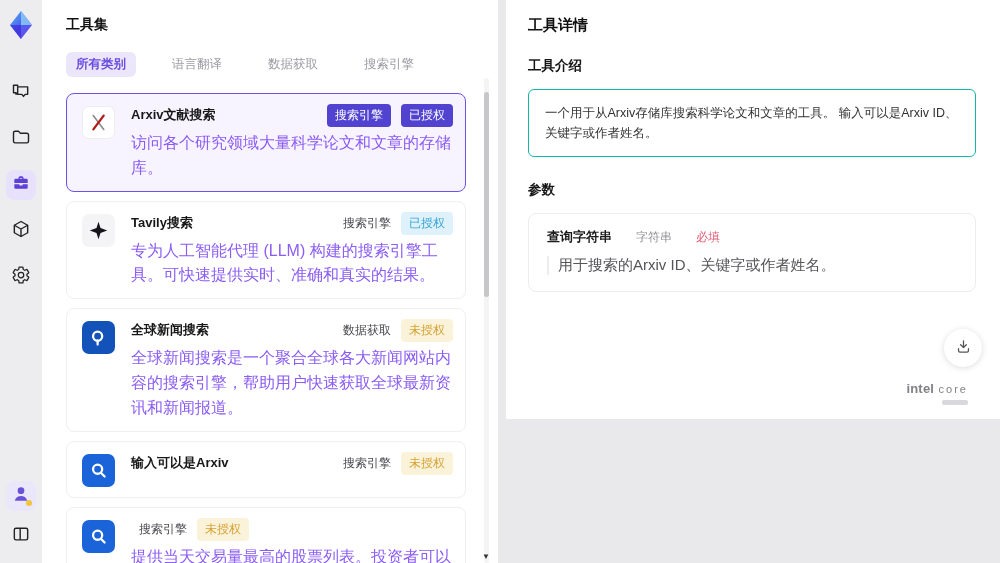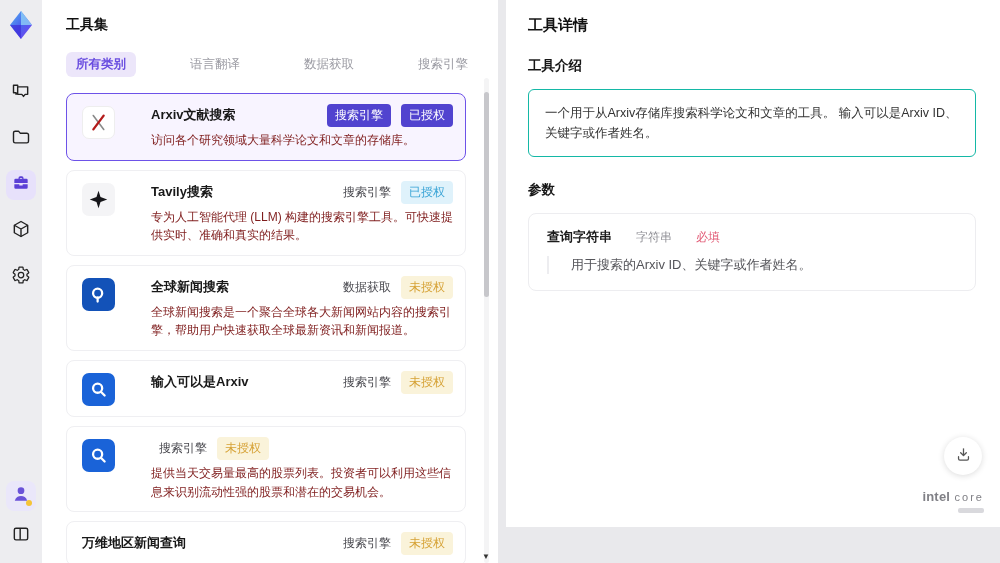--- a/index.html
+++ b/index.html
@@ -23,70 +23,70 @@
   .side-btn.selected { background:#e7e1fb; }
   .side-bottom { margin-top:auto; display:flex; flex-direction:column; align-items:center; gap:10px; }
   .user-btn { background:#eae7fa; border-radius:8px; position:relative; }
   .user-dot { position:absolute; right:4px; bottom:5px; width:6px; height:6px; border-radius:50%; background:#f5c437; }
   
   .left-panel {
     width:456px; flex:0 0 456px; background:#ffffff; height:563px;
     padding:16px 22px 0 24px; position:relative;
   }
   .panel-title { font-size:14px; font-weight:700; color:#111; margin-bottom:18px; }
-  .tabs { display:flex; align-items:center; gap:44px; margin-bottom:16px; }
+  .tabs { display:flex; align-items:center; gap:26px; margin-bottom:16px; }
   .tab { font-size:12.5px; color:#9a9aa2; cursor:pointer; padding:4px 10px; border-radius:6px; white-space:nowrap; }
   .tab.active { background:#ece6fa; color:#6a4ee0; font-weight:700; }
   .tool-list { display:flex; flex-direction:column; gap:9px; width:400px; }
   .tool-card {
     background:#fff; border:1px solid #efeff2; border-radius:8px;
-    padding:10px 12px 10px 15px; display:flex; gap:36px; cursor:pointer;
+    padding:10px 12px 10px 15px; display:flex; gap:16px; cursor:pointer;
   }
   .tool-card.selected { background:#f8f4ff; border:1.5px solid #6d52e8; }
   .tool-icon { width:33px; height:33px; border-radius:7px; flex:0 0 33px;
     display:flex; align-items:center; justify-content:center; margin-top:2px; }
   .tool-icon svg { width:21px; height:21px; }
   .tool-body { flex:1; min-width:0; }
   .tool-head { display:flex; align-items:flex-start; }
   .tool-name { font-size:13px; font-weight:700; color:#181818; flex:1; padding-top:2px; }
   .badges { display:flex; align-items:center; gap:10px; margin-left:8px; }
   .badge { font-size:12px; border-radius:4px; padding:3px 8px; white-space:nowrap; }
   .badge.solid-purple { background:#5143cf; color:#fff; }
   .badge.text { background:none; color:#4a4a50; padding:3px 0; }
   .badge.blue { background:#dff2fb; color:#3aa4d6; }
   .badge.yellow { background:#faf3da; color:#d6a236; }
-  .tool-desc { font-size:12px; color:#7f1d1d; line-height:1.55; margin-top:4px; max-width:330px; }
+  .tool-desc { font-size:16px; color:#8b5cf6; line-height:1.55; margin-top:4px; max-width:330px; }
   
   .scrollbar { position:absolute; top:78px; right:9px; width:5px; bottom:0; background:#f4f4f5; border-radius:3px; }
   .scroll-thumb { position:absolute; top:14px; left:0; width:5px; height:205px; background:#c7c7cb; border-radius:3px; cursor:pointer; }
   .scroll-arrow { position:absolute; bottom:2px; left:-2px; font-size:8px; color:#333; cursor:pointer; }
   
   .divider { width:8px; flex:0 0 8px; background:#e9e9ec; }
   
-  .right-panel { flex:1; background:#fff; height:527px; padding:16px 24px 0 22px; position:relative; }
+  .right-panel { flex:1; background:#fff; height:419px; padding:16px 24px 0 22px; position:relative; }
   .detail-title { font-size:15px; font-weight:700; color:#111; margin-bottom:22px; }
   .section-heading { font-size:13.5px; font-weight:700; color:#161616; margin-bottom:14px; }
   .intro-box {
     border:1px solid #14b8a6; border-radius:6px; background:#fff;
     padding:13px 16px; font-size:12.5px; color:#333; line-height:1.6; margin-bottom:24px;
   }
   .param-card { border:1px solid #ededf0; border-radius:8px; padding:14px 18px 16px 18px; }
   .param-head { display:flex; align-items:baseline; gap:24px; margin-bottom:10px; }
   .param-name { font-size:13px; font-weight:700; color:#1c1c1c; }
   .param-type { font-size:12px; color:#8e8e94; }
   .param-required { font-size:12px; color:#e25b76; }
-  .param-desc { font-size:13px; color:#55555a; border-left:2px solid #ededf0; padding-left:22px; }
+  .param-desc { font-size:15px; color:#55555a; border-left:2px solid #ededf0; padding-left:9px; }
   
   .fab {
     position:absolute; right:18px; bottom:52px; width:38px; height:38px; border-radius:50%;
     background:#fff; box-shadow:0 1px 6px rgba(0,0,0,.14); display:flex;
     align-items:center; justify-content:center; cursor:pointer;
   }
   .fab svg { width:17px; height:17px; }
-  .intel-logo { position:absolute; right:16px; bottom:14px; color:#808086; text-align:right; line-height:1.1; }
+  .intel-logo { position:absolute; right:32px; bottom:14px; color:#808086; text-align:right; line-height:1.1; }
   .intel-word { font-size:13px; font-weight:700; letter-spacing:.2px; }
   .core-word { font-size:11px; font-weight:400; letter-spacing:2px; }
   .intel-underline { width:26px; height:5px; background:#d9d9dd; border-radius:2px; margin:3px 0 0 auto; }
 </style>
 </head>
 <body>
 
 <nav class="sidebar">
   <div class="logo">
     <svg viewBox="0 0 30 30">

